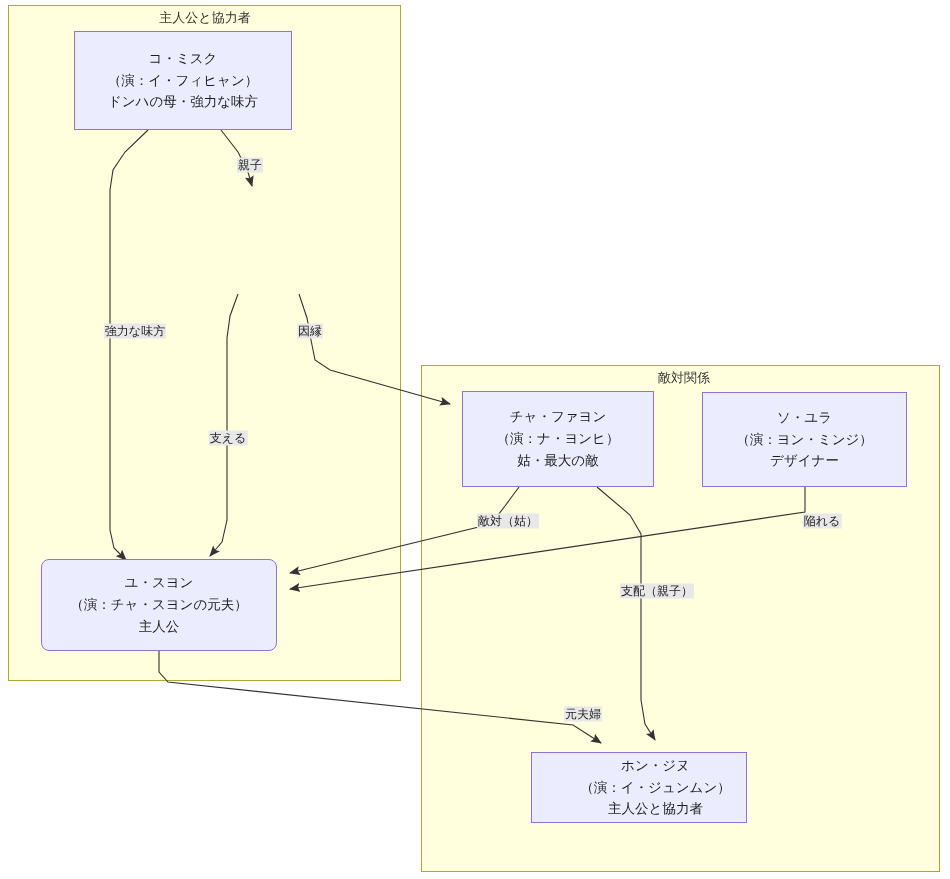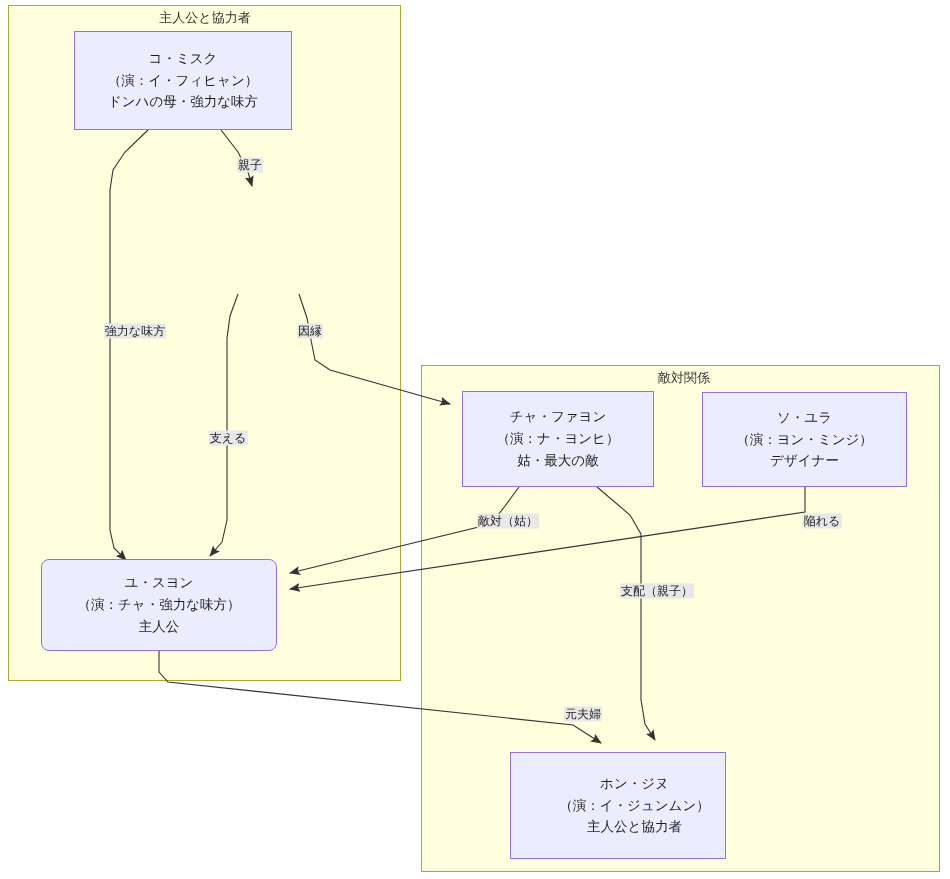--- a/index.html
+++ b/index.html
@@ -103,37 +103,37 @@
 
   <div class="node" style="left:74px; top:31px; width:218px; height:99px;">
     <span class="ln">コ・ミスク</span>
     <span class="ln">（演：イ・フィヒャン）</span>
     <span class="ln">ドンハの母・強力な味方</span>
   </div>
 
 
   <div class="node" style="left:41px; top:559px; width:236px; height:92px;border-radius:8px;">
     <span class="ln">ユ・スヨン</span>
-    <span class="ln">（演：チャ・強力な味方）</span>
+    <span class="ln">（演：チャ・スヨンの元夫）</span>
     <span class="ln">主人公</span>
   </div>
 
   <div class="node" style="left:462px; top:391px; width:192px; height:96px;">
     <span class="ln">チャ・ファヨン</span>
     <span class="ln">（演：ナ・ヨンヒ）</span>
     <span class="ln">姑・最大の敵</span>
   </div>
 
   <div class="node" style="left:702px; top:392px; width:205px; height:95px;">
     <span class="ln">ソ・ユラ</span>
     <span class="ln">（演：ヨン・ミンジ）</span>
     <span class="ln">デザイナー</span>
   </div>
 
-  <div class="node" style="left:510px; top:752px; width:216px; height:107px;padding-left:33px;">
+  <div class="node" style="left:531px; top:752px; width:216px; height:71px;padding-left:33px;">
     <span class="ln">ホン・ジヌ</span>
     <span class="ln">（演：イ・ジュンムン）</span>
     <span class="ln">主人公と協力者</span>
   </div>
 
   <div class="edge-label" style="left:250px; top:165px;">親子</div>
   <div class="edge-label" style="left:107px; top:331px;margin-left:28px;">強力な味方</div>
   <div class="edge-label" style="left:228px; top:438px;">支える</div>
   <div class="edge-label" style="left:310px; top:331px;">因縁</div>
   <div class="edge-label" style="left:508px; top:521px;">敵対（姑）</div>

